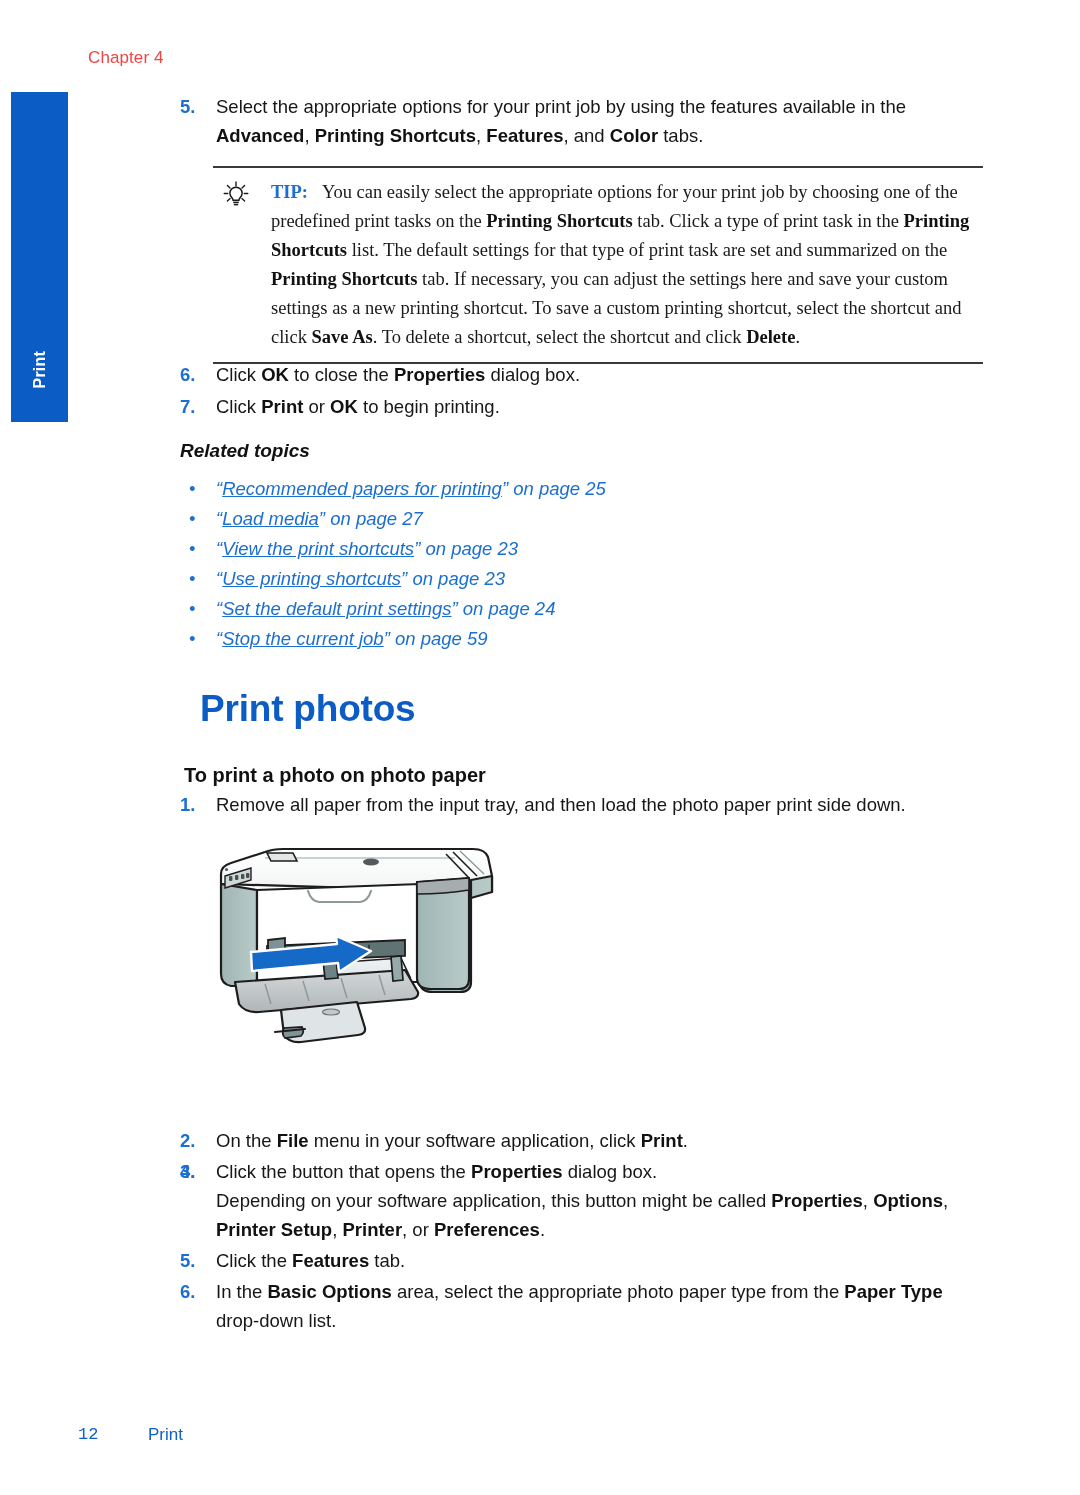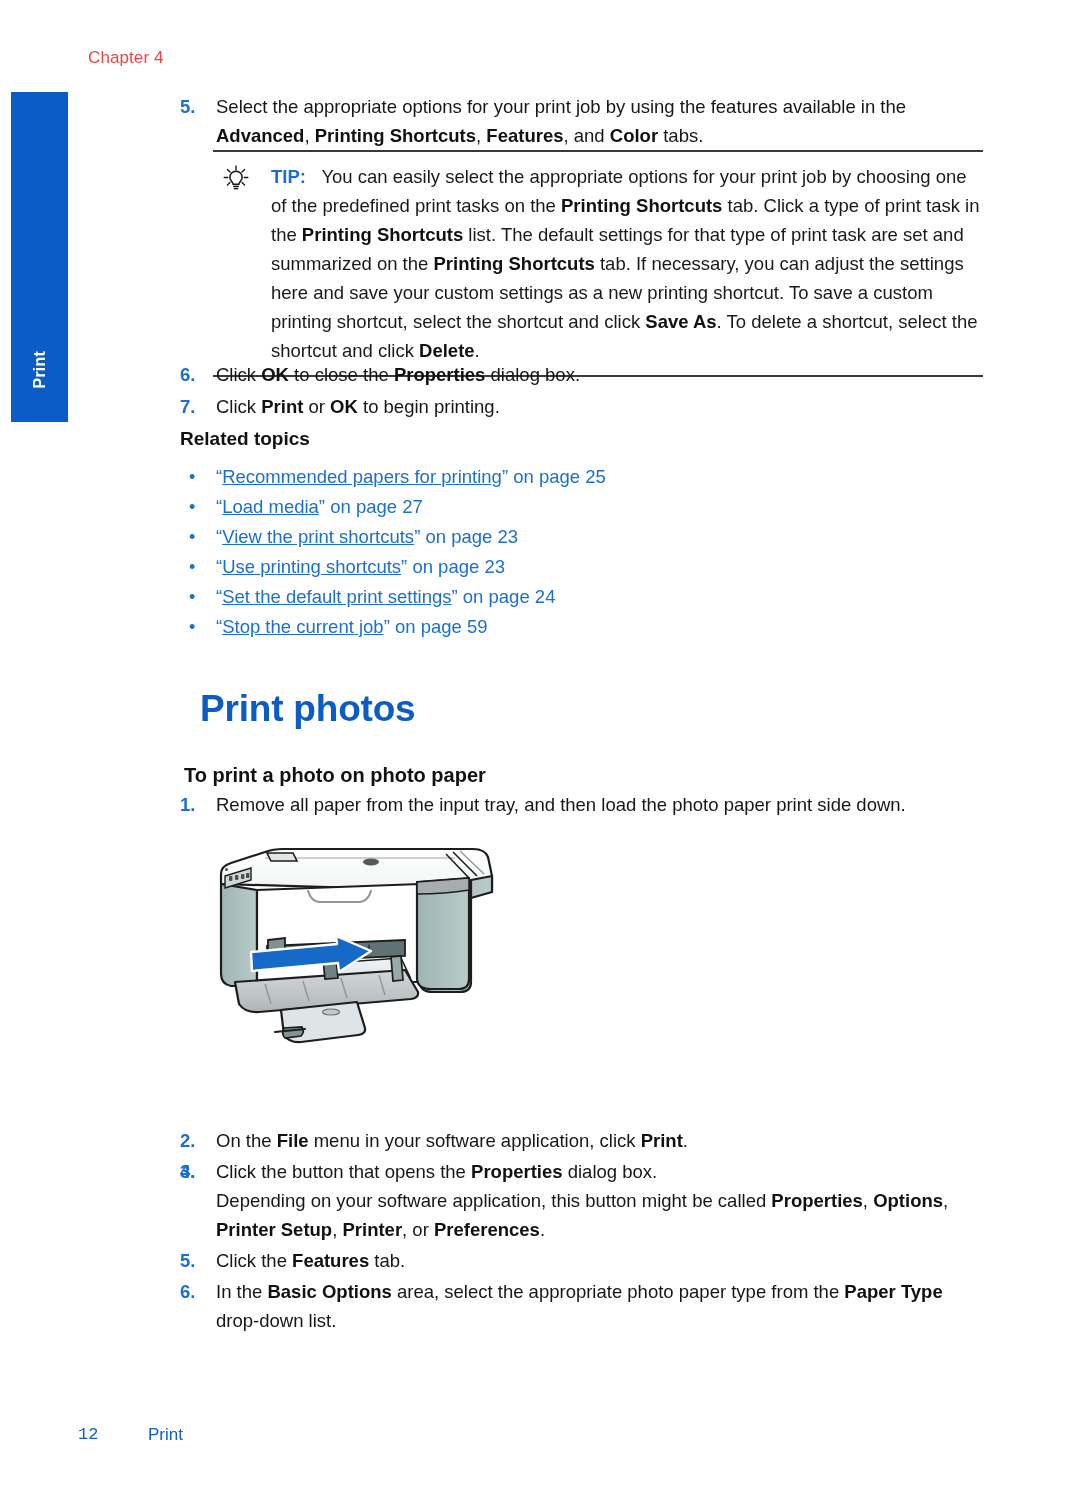--- a/index.html
+++ b/index.html
@@ -183,21 +183,21 @@
 
 <div class="content">
 
   <div style="position:absolute; left:180px; top:92px; width:805px;">
     <div class="ol-item">
       <span class="ol-num">5.</span>
       <span>Select the appropriate options for your print job by using the features available in the <b>Advanced</b>, <b>Printing Shortcuts</b>, <b>Features</b>, and <b>Color</b> tabs.</span>
     </div>
   </div>
 
-  <div style="position:absolute; left:213px; top:136px; width:770px;">
+  <div style="position:absolute; left:213px; top:152px; width:770px;font-family:Liberation Serif, serif;">
     <div class="note">
       <div class="note-inner">
         <span class="note-icon">
           <svg viewBox="0 0 30 30" width="30" height="30" aria-hidden="true">
             <g stroke="#1a1a1a" stroke-width="1.4" fill="none" stroke-linecap="round">
               <line x1="15" y1="2" x2="15" y2="6"></line>
               <line x1="6.4" y1="5.4" x2="9.0" y2="8.0"></line>
               <line x1="23.6" y1="5.4" x2="21.0" y2="8.0"></line>
               <line x1="3.2" y1="13.5" x2="6.8" y2="13.5"></line>
               <line x1="26.8" y1="13.5" x2="23.2" y2="13.5"></line>
@@ -219,21 +219,21 @@
     <div class="ol-item" style="margin-bottom:3px;">
       <span class="ol-num">6.</span>
       <span>Click <b>OK</b> to close the <b>Properties</b> dialog box.</span>
     </div>
     <div class="ol-item">
       <span class="ol-num">7.</span>
       <span>Click <b>Print</b> or <b>OK</b> to begin printing.</span>
     </div>
   </div>
 
-  <div style="position:absolute; left:180px; top:428px; width:805px;">
+  <div style="position:absolute; left:180px; top:440px; width:805px;font-style:italic;">
     <div class="related-head">Related topics</div>
     <ul class="rt-list" id="rt-list">
         <li class="rt-item"><span class="rt-bullet">•</span><span>“</span><a class="rt-link" href="#">Recommended papers for printing</a><span>”</span><span> on page 25</span></li>
         <li class="rt-item"><span class="rt-bullet">•</span><span>“</span><a class="rt-link" href="#">Load media</a><span>”</span><span> on page 27</span></li>
         <li class="rt-item"><span class="rt-bullet">•</span><span>“</span><a class="rt-link" href="#">View the print shortcuts</a><span>”</span><span> on page 23</span></li>
         <li class="rt-item"><span class="rt-bullet">•</span><span>“</span><a class="rt-link" href="#">Use printing shortcuts</a><span>”</span><span> on page 23</span></li>
         <li class="rt-item"><span class="rt-bullet">•</span><span>“</span><a class="rt-link" href="#">Set the default print settings</a><span>”</span><span> on page 24</span></li>
         <li class="rt-item"><span class="rt-bullet">•</span><span>“</span><a class="rt-link" href="#">Stop the current job</a><span>”</span><span> on page 59</span></li>
       </ul>
   </div>

